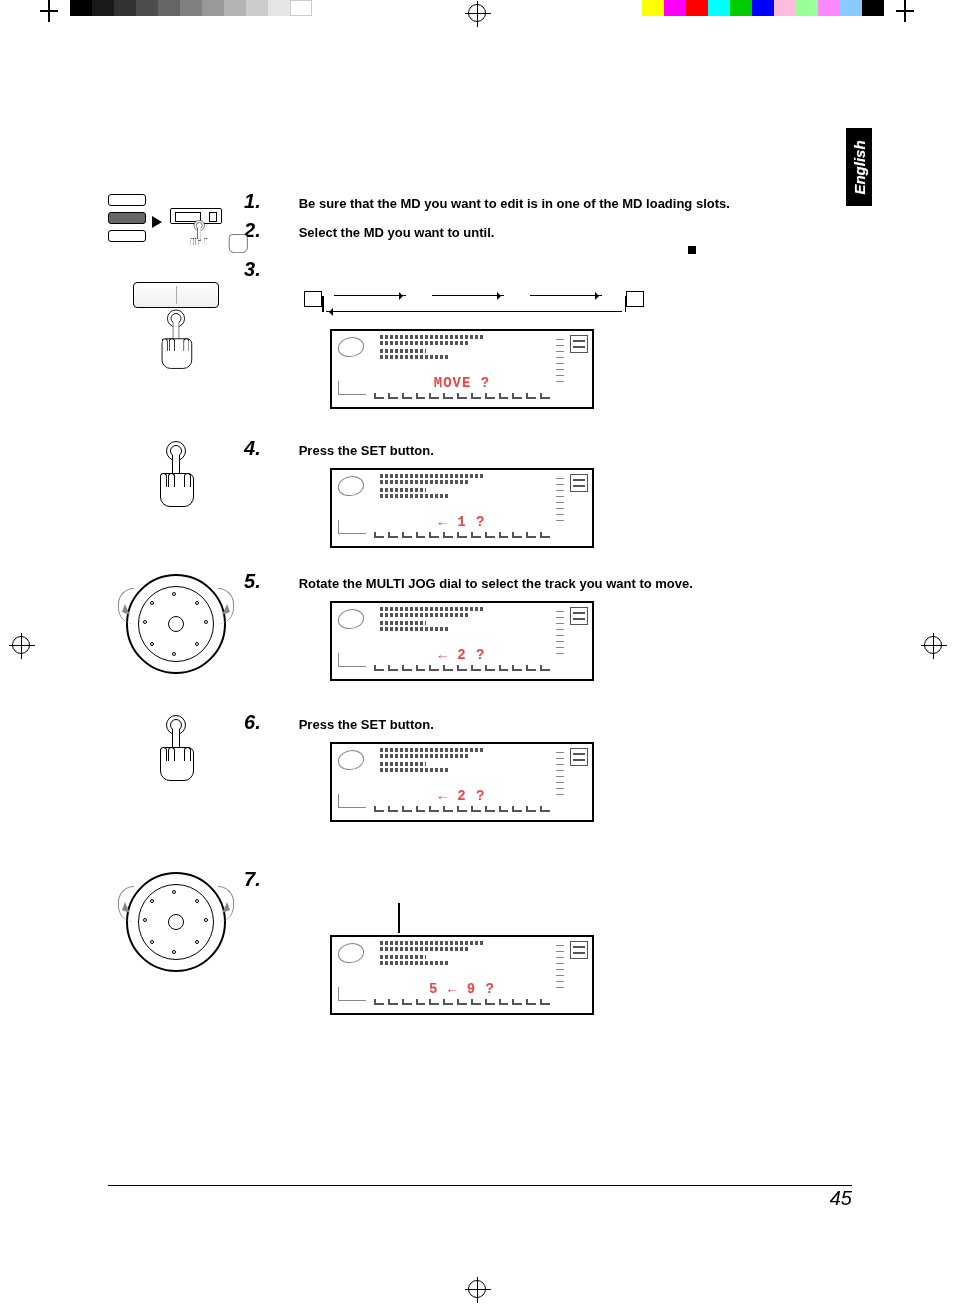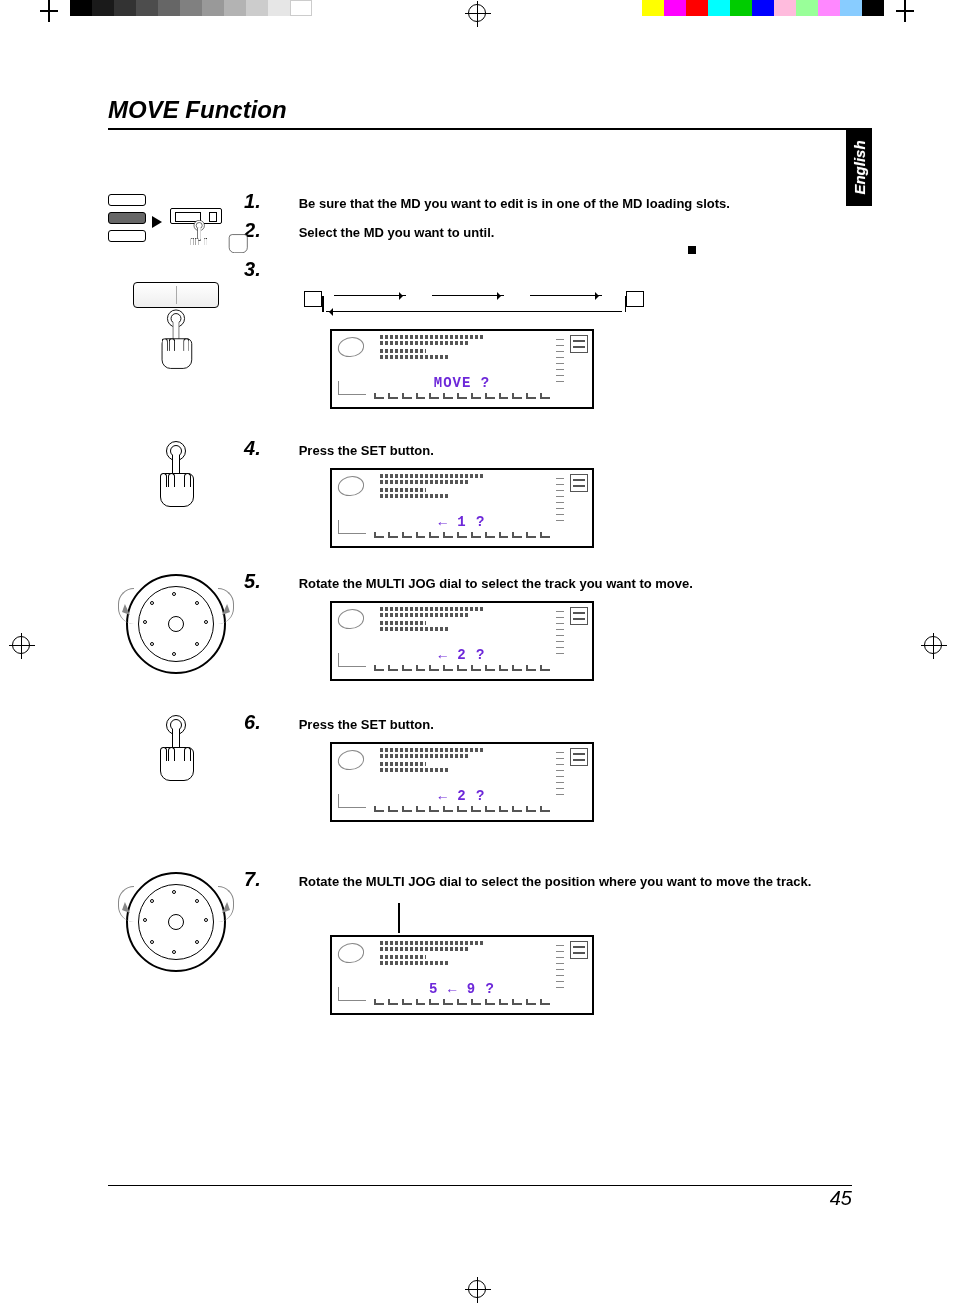--- a/index.html
+++ b/index.html
@@ -45,21 +45,21 @@
   .step-num { font-weight: bold; font-style: italic; font-size: 20px; }
   .step-num::after { content: "."; }
   .step-text { font-weight: bold; font-size: 13px; line-height: 1.2; padding-left: 30px; }
 
   .display-panel { width: 264px; height: 80px; border: 2px solid #000; margin: 8px 0 12px 86px; position: relative; background: #fff; overflow: hidden; }
   .disc-icon { position:absolute; top:6px; left:6px; width:26px; height:20px; border:1.5px solid #888; border-radius:50% 50% 48% 48%; transform: skewX(-8deg); }
   .vu-block { position:absolute; top:4px; left:48px; right:46px; height:30px; }
   .vu-block .bar { position:absolute; height:4px; background:linear-gradient(90deg,#555,#555 70%,transparent 70%); }
   .dotted-row { position:absolute; bottom:6px; left:42px; right:42px; height:8px; display:flex; gap:4px; }
   .dotted-row span { flex:1; border-bottom:2px solid #555; border-left:2px solid #555; height:6px; }
-  .panel-text { position:absolute; bottom:16px; left:0; right:0; text-align:center; font-family: "Courier New", monospace; font-size: 14px; letter-spacing: 1px; color:#6d28d9; font-weight:bold; }
+  .panel-text { position:absolute; bottom:16px; left:0; right:0; text-align:center; font-family: "Courier New", monospace; font-size: 14px; letter-spacing: 1px; color:#ef4444; font-weight:bold; }
   .corner-icon { position:absolute; top:4px; right:4px; width:18px; height:18px; border:1.5px solid #555; }
   .corner-icon::before,.corner-icon::after{content:"";position:absolute;background:#555;}
   .corner-icon::before{left:2px;right:2px;top:4px;height:2px;}
   .corner-icon::after{left:2px;right:2px;bottom:4px;height:2px;}
   .small-bracket-l { position:absolute; bottom:12px; left:6px; width:28px; height:14px; border:1.5px solid #888; border-right:none; border-top:none; }
   .side-ticks { position:absolute; top:8px; right:28px; width:8px; bottom:20px; background: repeating-linear-gradient(180deg,#888 0 1px,transparent 1px 6px); }
 
   
   .vu-block .r1{top:0;left:0;width:90%;}
   .vu-block .r2{top:6px;left:0;width:78%;}
@@ -162,23 +162,20 @@
         <span style="background:#000"></span>
     </div>
     <div class="crop-r"></div>
       <div class="crop-r2"></div>
   </div>
 
   <div class="reg-side reg-left"></div>
   <div class="reg-side reg-right"></div>
   <div class="reg-side reg-bottom"></div>
 
-  <div class="header">
-    <div class="header-title">MOVE Function</div>
-  </div>
 
   <div class="lang-tab">
     <span>English</span>
   </div>
 
   <div class="sq-dot" style="top:246px;left:688px"></div>
 
   <div class="steps">
 
     <div class="step">
@@ -435,21 +432,20 @@
             <span style="top:94%;left:44%"></span>
               <span style="top:78%;left:10%"></span>
             <span style="top:44%;left:-2%"></span>
               <span style="top:14%;left:10%"></span>
           </div>
         </div>
       </div>
       <div class="text-col">
         <div class="step-line">
           <span class="step-num">7</span>
-          <span class="step-text">Rotate the MULTI JOG dial to select the position where you want to move the track.</span>
         </div>
         <div class="panel-group">
           <div class="v-indicator" style="left:154px;top:6px"></div>
           <div style="height:30px"></div>
           <div class="display-panel">
             <div class="disc-icon"></div>
               <div class="corner-icon"></div>
               <div class="side-ticks"></div>
             <div class="vu-block">
                 <div class="bar r1"></div>

